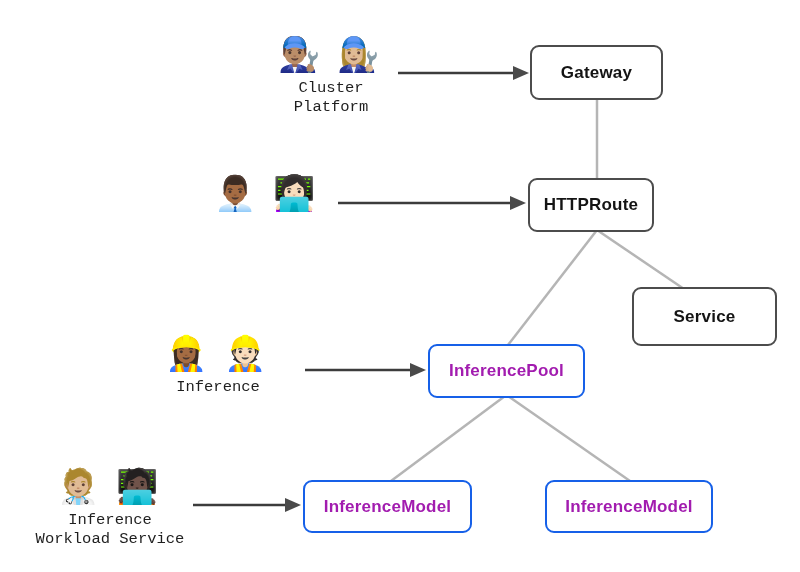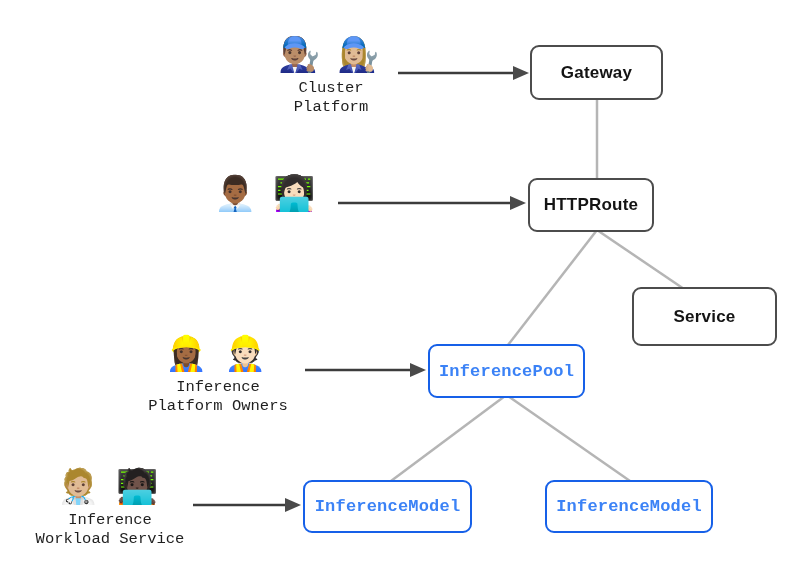--- a/index.html
+++ b/index.html
@@ -35,22 +35,21 @@
   .node.dark {
     border: 2.5px solid #4c4c4c;
   }
   .node.dark .node-label {
     color: #141414;
   }
   .node.blue {
     border: 2px solid #1660e8;
   }
   .node.blue .node-label {
-    color: #3b82f6;
-    font-family: Liberation Mono, monospace;
+    color: #a21caf;
   }
   .node-label {
     font-size: 17px;
     font-weight: 700;
     letter-spacing: 0.2px;
     white-space: nowrap;
   }
   .persona {
     position: absolute;
     text-align: center;
@@ -132,21 +131,20 @@
     </div>
   </div>
 
   <div class="persona pos-inference-platform-owners">
     <div class="emoji-row">
       <span>👷🏾‍♀️</span>
       <span>👷🏻</span>
     </div>
     <div class="persona-label">
       <div>Inference</div>
-      <div>Platform Owners</div>
     </div>
   </div>
 
   <div class="persona pos-inference-workload-owners">
     <div class="emoji-row">
       <span>🧑🏼‍⚕️</span>
       <span>🧑🏿‍💻</span>
     </div>
     <div class="persona-label">
       <div>Inference</div>

